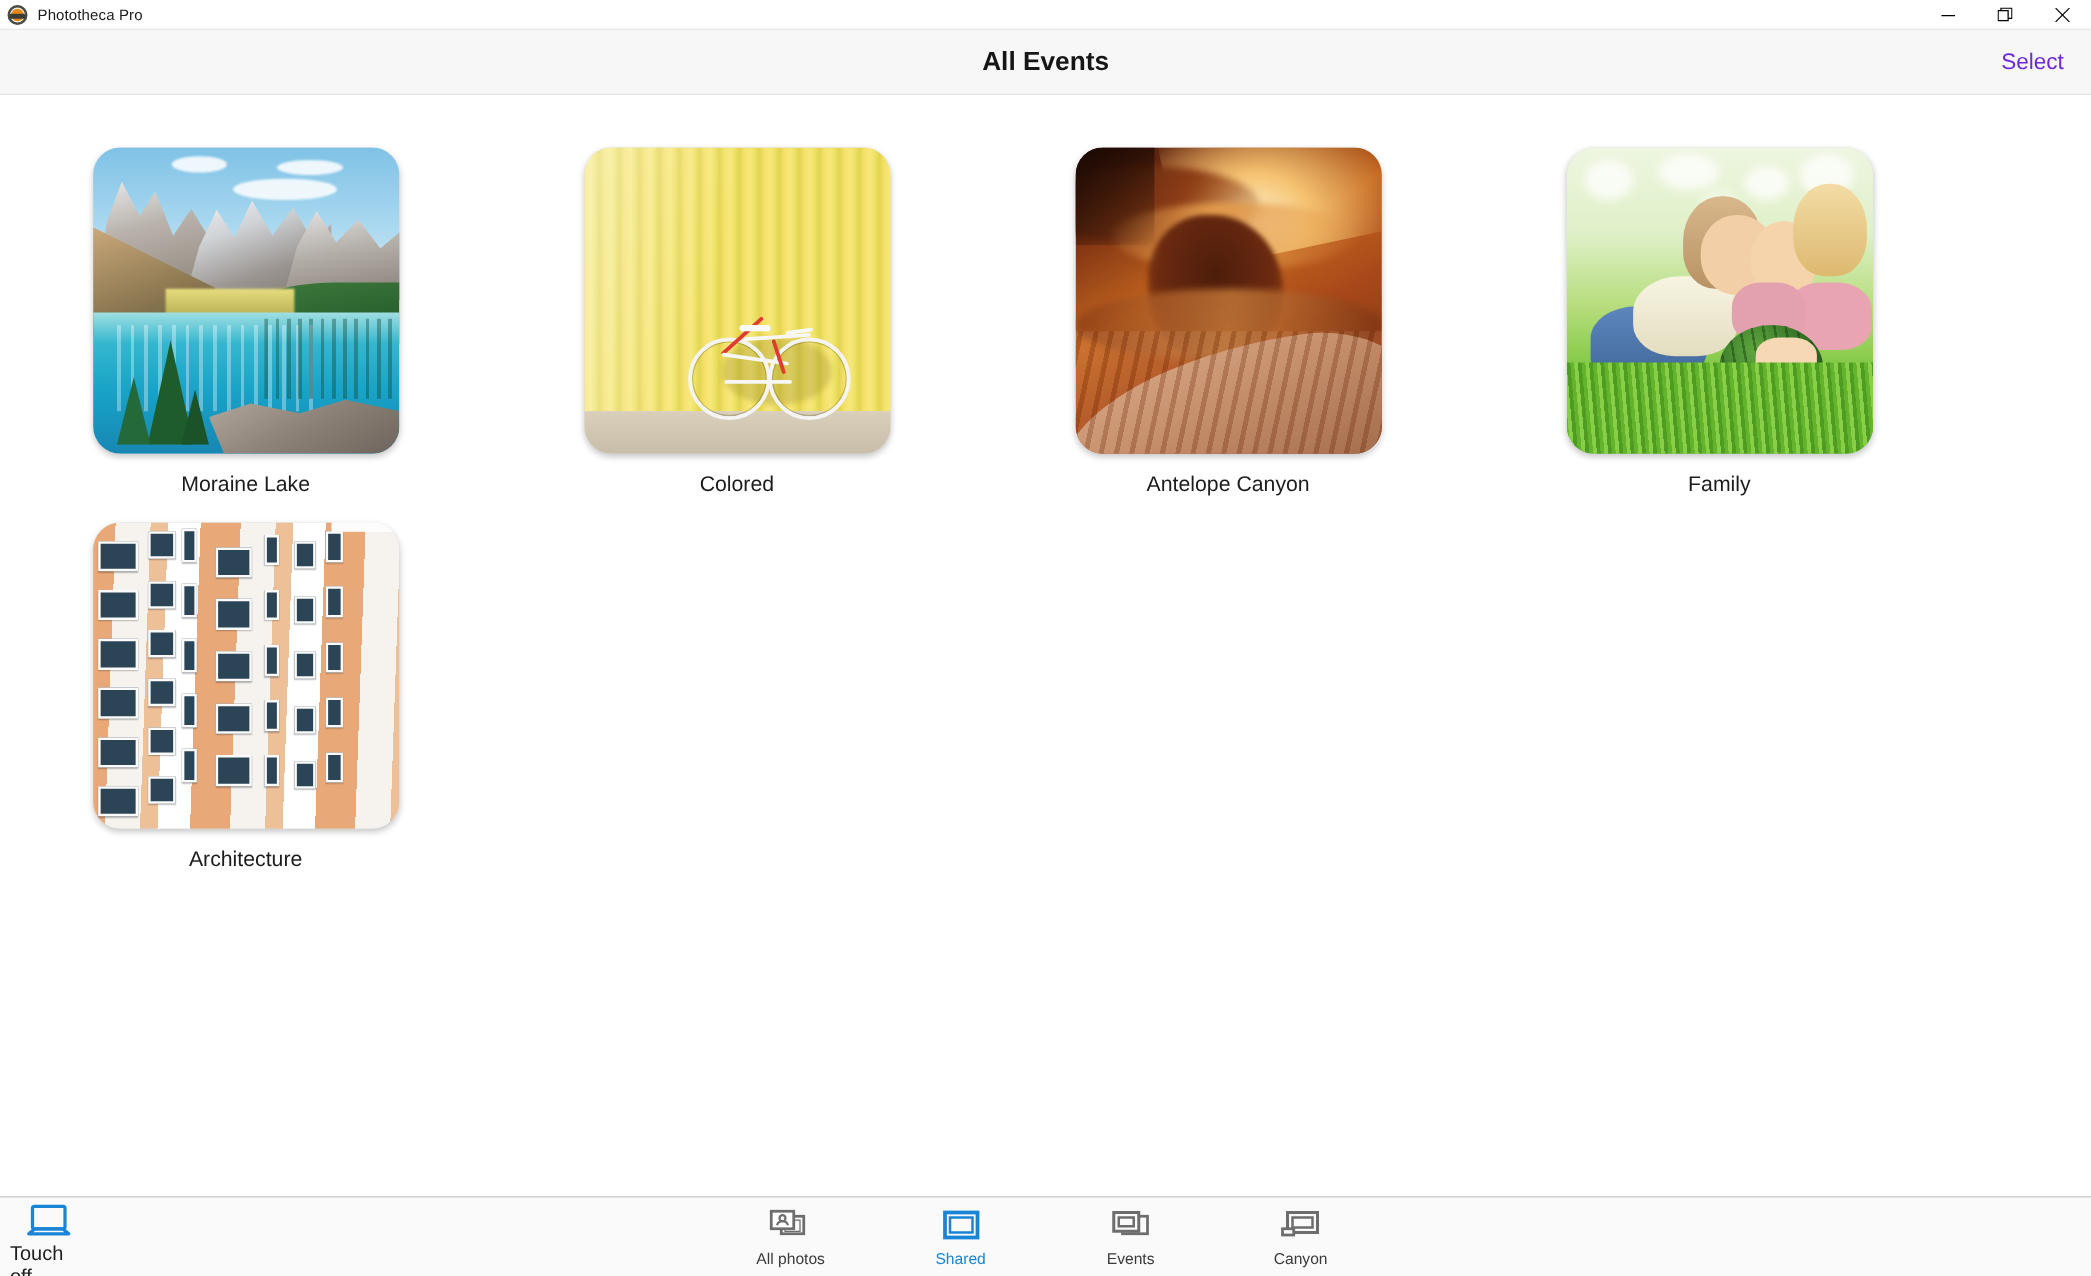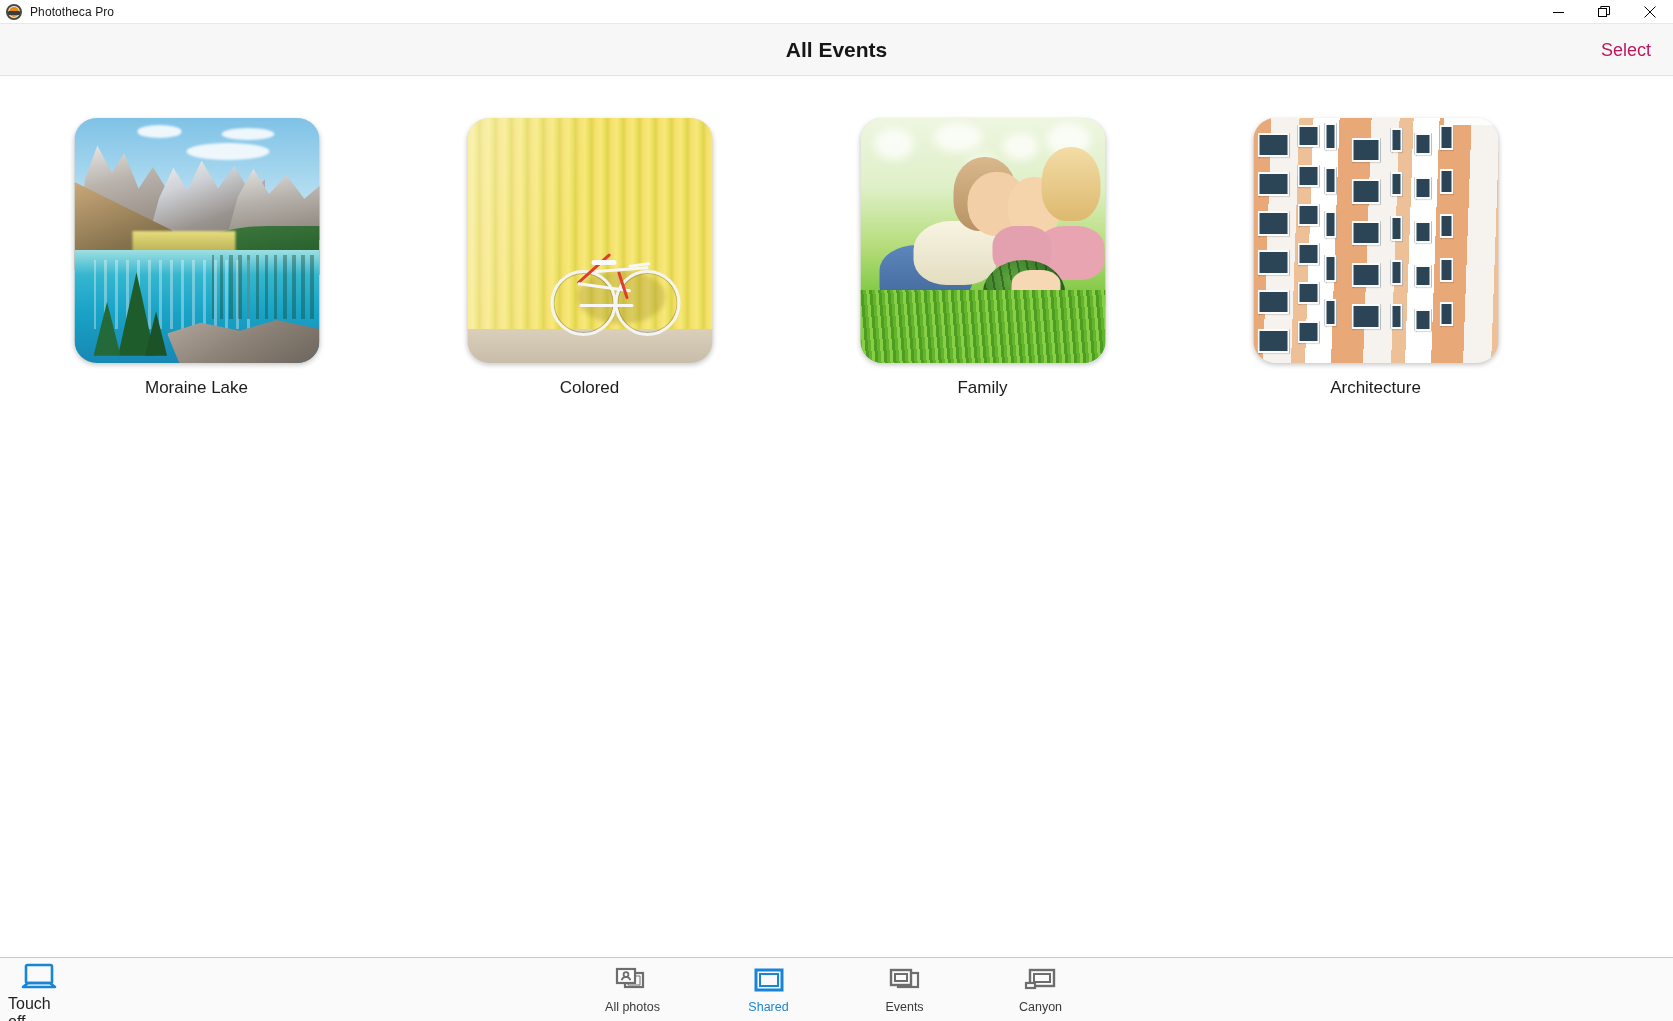--- a/index.html
+++ b/index.html
@@ -36,21 +36,21 @@
 
   
   .header {
     height: 52px; min-height:52px; background:#f7f7f7;
     border-bottom: 1px solid #e2e2e2;
     display:flex; align-items:center; justify-content:center; position:relative;
   }
   .header-title { font-size: 21px; color: #161616; font-weight: 700; }
   .header-action {
     position:absolute; right: 22px; top:50%; transform:translateY(-50%);
-    font-size: 18px; color: #be185d; cursor: default;
+    font-size: 18px; color: #6d28d9; cursor: default;
   }
 
   
   .content { flex: 1; background:#fff; position:relative; overflow:hidden; padding-top: 20px; }
   .grid { display:grid; grid-template-columns: repeat(4, 393px); }
   .cell { width: 393px; height: 300px; position:relative; }
   .thumb-wrap {
     position:absolute; left: 50%; transform: translateX(-50%); top: 22px;
     width: 245px; height: 245px;
   }
@@ -234,20 +234,38 @@
               <div class="bar red" style="left:62%;top:62%;width:12%;transform:rotate(72deg);"></div>
               <div class="bar" style="left:52%;top:62%;width:22%;transform:rotate(-4deg);"></div>
               <div class="bar" style="left:66%;top:60%;width:9%;transform:rotate(-8deg);"></div>
               <div class="seat" style="left:51%;top:58%;width:10%;"></div>
             </div>
           </div>
         </div>
         <div class="cap">Colored</div>
       </div>
 
+      <div class="cell">
+        <div class="thumb-wrap">
+          <div class="thumb">
+            <div class="art">
+              <div class="ac-bg"></div>
+              <div class="ac-glow"></div>
+              <div class="ac-band" style="left:-10%;top:6%;width:70%;height:26%;background:linear-gradient(120deg,#3a1608,#8c3d16 60%,rgba(140,61,22,0));"></div>
+              <div class="ac-band" style="left:12%;top:18%;width:80%;height:22%;background:linear-gradient(110deg,rgba(255,200,120,0),#e39b4c 40%,rgba(227,155,76,0));"></div>
+              <div class="ac-dark"></div>
+              <div class="ac-band" style="left:0%;top:46%;width:100%;height:24%;background:linear-gradient(95deg,#8a3a14,#d0833d 50%,#7a3211);opacity:.75;"></div>
+              <div class="ac-sand"></div>
+              <div style="position:absolute;left:-4%;bottom:0;width:108%;height:40%;background:repeating-linear-gradient(102deg,rgba(120,60,30,.28) 0 4px,rgba(255,220,190,.1) 4px 12px);"></div>
+              <div style="position:absolute;left:0;top:0;width:26%;height:32%;background:linear-gradient(150deg,#1d0a04,rgba(29,10,4,0));"></div>
+            </div>
+          </div>
+        </div>
+        <div class="cap">Antelope Canyon</div>
+      </div>
 
       <div class="cell">
         <div class="thumb-wrap">
           <div class="thumb">
             <div class="art">
               <div class="fam-bg"></div>
               <div class="fam-bokeh" style="left:6%;top:4%;width:16%;height:13%"></div>
               <div class="fam-bokeh" style="left:30%;top:2%;width:20%;height:12%"></div>
               <div class="fam-bokeh" style="left:58%;top:6%;width:15%;height:11%"></div>
               <div class="fam-bokeh" style="left:76%;top:2%;width:18%;height:14%"></div>

